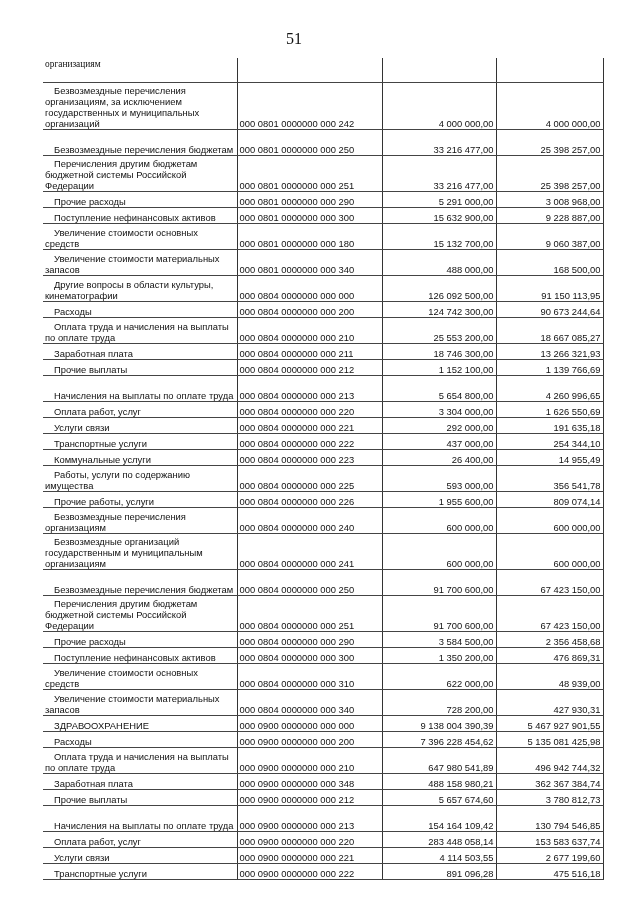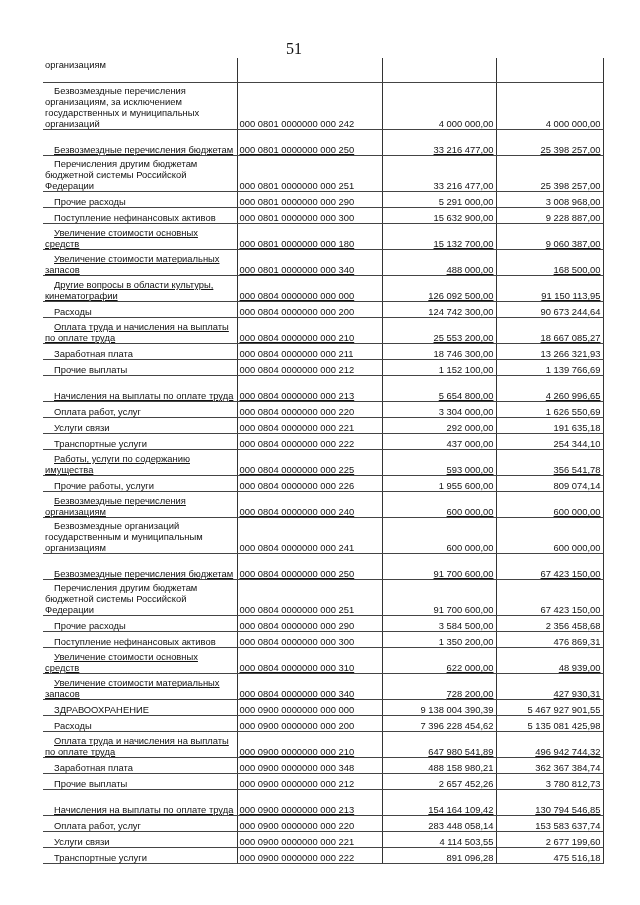--- a/index.html
+++ b/index.html
@@ -1,32 +1,32 @@
 <!DOCTYPE html>
 <html><head>
 <meta charset="utf-8">
 <style>
   html, body { margin: 0; padding: 0; background: #ffffff; }
   body { width: 640px; height: 905px; position: relative; overflow: hidden; font-family: "Liberation Sans", sans-serif; color: #111; }
-  .page-number { position: absolute; top: 40px; left: 0; width: 588px; text-align: center; font-family: "Liberation Serif", serif; font-size: 16px; color: #111; }
+  .page-number { position: absolute; top: 30px; left: 0; width: 588px; text-align: center; font-family: "Liberation Serif", serif; font-size: 16px; color: #111; }
   table.budget { position: absolute; top: 58px; left: 43px; border-collapse: collapse; table-layout: fixed; width: 560px; font-size: 9.4px; line-height: 11px; }
   table.budget col.c-name { width: 194px; }
   table.budget col.c-code { width: 145px; }
   table.budget col.c-plan { width: 114px; }
   table.budget col.c-exec { width: 107px; }
   table.budget td { border-bottom: 1px solid #444; padding: 1px 2px 0 2px; vertical-align: bottom; white-space: normal; }
   table.budget td + td { border-left: 1px solid #333; }
   table.budget td:last-child { border-right: 1px solid #333; }
   td.name { text-indent: 9px; padding-left: 1px; }
   td.name.cont { text-indent: 0; }
   td.code { padding-left: 10px; white-space: nowrap; }
   td.num { text-align: right; padding-right: 3px; white-space: nowrap; }
-  tr.first td { height: 23px; vertical-align: top; }
+  tr.first td { height: 23px; vertical-align: top; font-family: Liberation Serif, serif; }
   tr.h1 td { height: 14px; }
-  tr.h2 td { height: 24px; text-decoration: underline; }
+  tr.h2 td { height: 24px; }
   tr.h3 td { height: 34px; }
   tr.h4 td { height: 45px; }
 </style>
 </head>
 <body>
 
 <div class="page-number">51</div>
 
 <table class="budget">
   <colgroup>
@@ -131,20 +131,26 @@
         <td class="code">000 0804 0000000 000 221</td>
         <td class="num">292 000,00</td>
         <td class="num">191 635,18</td>
       </tr>
       <tr class="h1">
         <td class="name">Транспортные услуги</td>
         <td class="code">000 0804 0000000 000 222</td>
         <td class="num">437 000,00</td>
         <td class="num">254 344,10</td>
       </tr>
+      <tr class="h1">
+        <td class="name">Коммунальные услуги</td>
+        <td class="code">000 0804 0000000 000 223</td>
+        <td class="num">26 400,00</td>
+        <td class="num">14 955,49</td>
+      </tr>
       <tr class="h2">
         <td class="name">Работы, услуги по содержанию имущества</td>
         <td class="code">000 0804 0000000 000 225</td>
         <td class="num">593 000,00</td>
         <td class="num">356 541,78</td>
       </tr>
       <tr class="h1">
         <td class="name">Прочие работы, услуги</td>
         <td class="code">000 0804 0000000 000 226</td>
         <td class="num">1 955 600,00</td>
@@ -218,21 +224,21 @@
       </tr>
       <tr class="h1">
         <td class="name">Заработная плата</td>
         <td class="code">000 0900 0000000 000 348</td>
         <td class="num">488 158 980,21</td>
         <td class="num">362 367 384,74</td>
       </tr>
       <tr class="h1">
         <td class="name">Прочие выплаты</td>
         <td class="code">000 0900 0000000 000 212</td>
-        <td class="num">2 657 452,26</td>
+        <td class="num">5 657 674,60</td>
         <td class="num">3 780 812,73</td>
       </tr>
       <tr class="h2">
         <td class="name">Начисления на выплаты по оплате труда</td>
         <td class="code">000 0900 0000000 000 213</td>
         <td class="num">154 164 109,42</td>
         <td class="num">130 794 546,85</td>
       </tr>
       <tr class="h1">
         <td class="name">Оплата работ, услуг</td>

